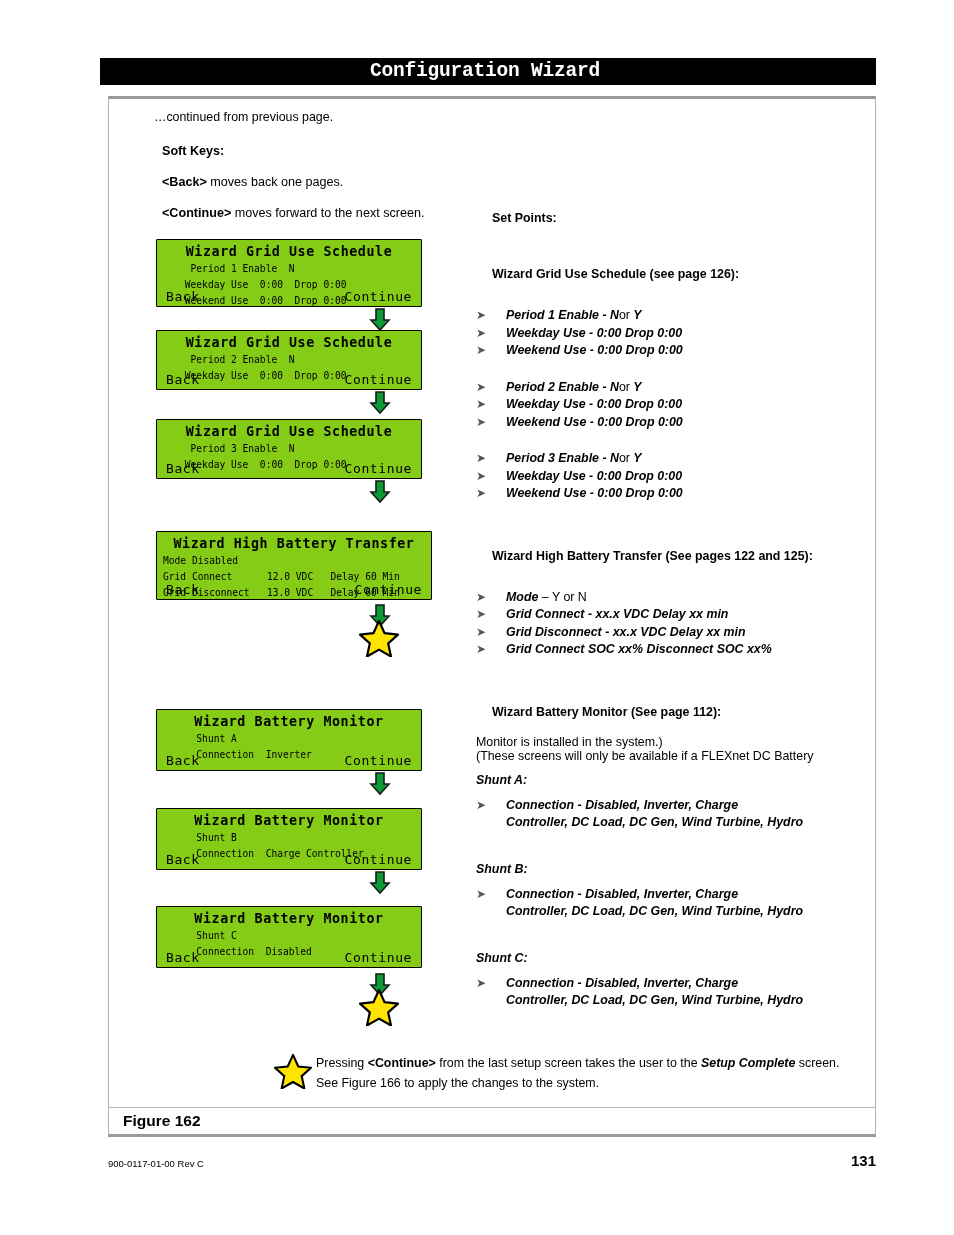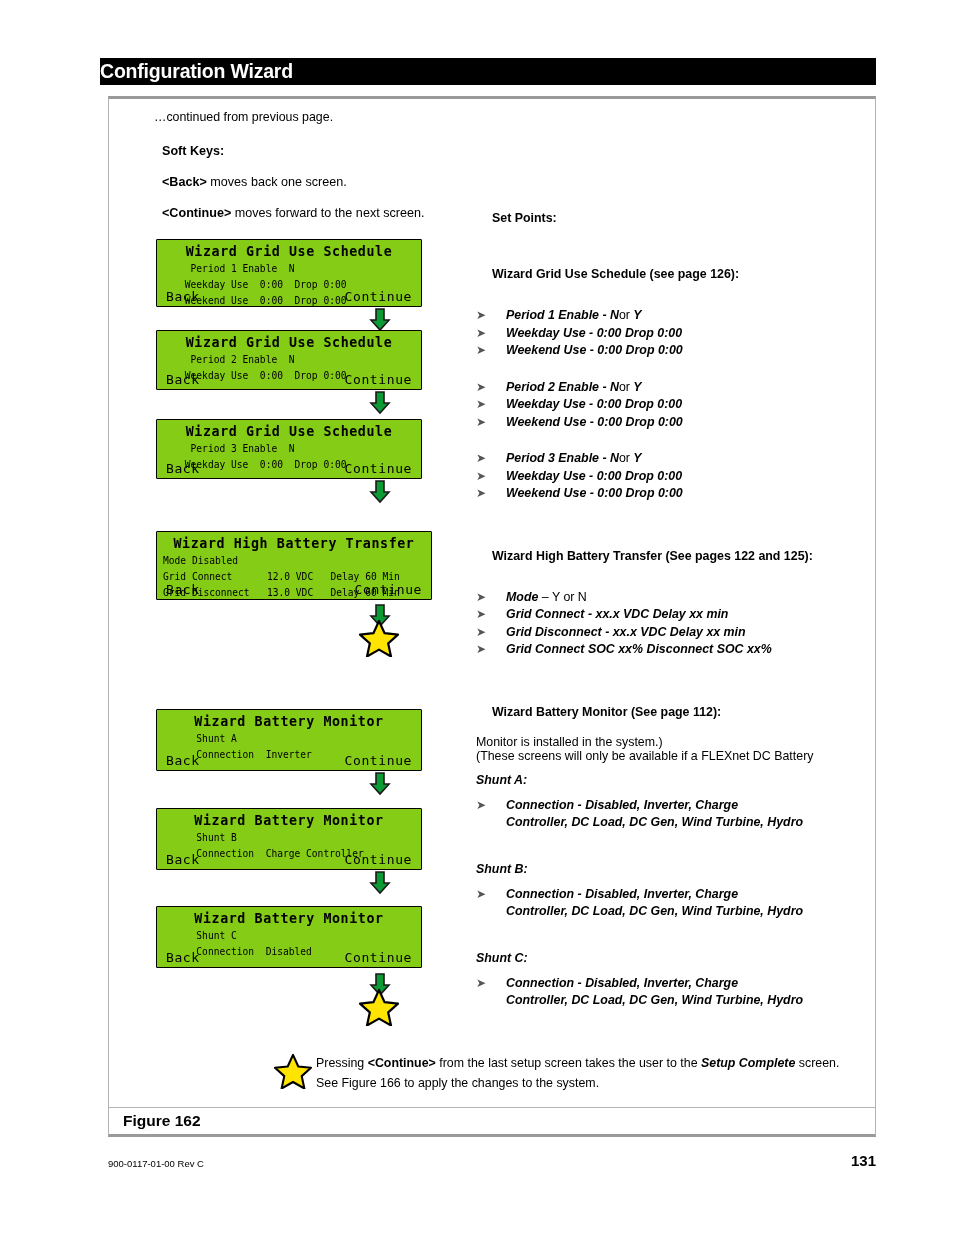--- a/index.html
+++ b/index.html
@@ -19,23 +19,24 @@
   
   .header-bar {
     position: absolute;
     left: 100px;
     top: 58px;
     width: 776px;
     height: 27px;
     background: #000000;
     display: flex;
     align-items: center;
-    justify-content: flex-start;
+    justify-content: center;
     box-sizing: border-box;
     padding-right: 6px;
+    font-family: Liberation Mono, monospace;
   }
   .header-title {
     color: #ffffff;
     font-size: 19.5px;
     font-weight: bold;
     letter-spacing: -0.2px;
     line-height: 1;
   }
 
   
@@ -241,21 +242,21 @@
 <div class="header-bar">
   <span class="header-title">Configuration Wizard</span>
 </div>
 
 <div class="page-frame">
 
   <div class="continued-note">…continued from previous page.</div>
 
   <div class="left-col">
     <div class="softkeys-title">Soft Keys:</div>
-    <div class="softkey-line"><b>&lt;Back&gt;</b><span> moves back one screen.</span></div>
+    <div class="softkey-line"><b>&lt;Back&gt;</b><span> moves back one pages.</span></div>
     <div class="softkey-line"><b>&lt;Continue&gt;</b><span> moves forward to the next screen.</span></div>
   </div>
 
   <div class="lcd" style="left:47px; top:140px; width:266px; height:68px;">
     <div class="lcd-title">Wizard Grid Use Schedule</div>
     <div class="lcd-body" style="padding-left:22px;">  Period 1 Enable  N
  Weekday Use  0:00  Drop 0:00
  Weekend Use  0:00  Drop 0:00</div>
     <div class="lcd-foot">
       <span>Back</span>

